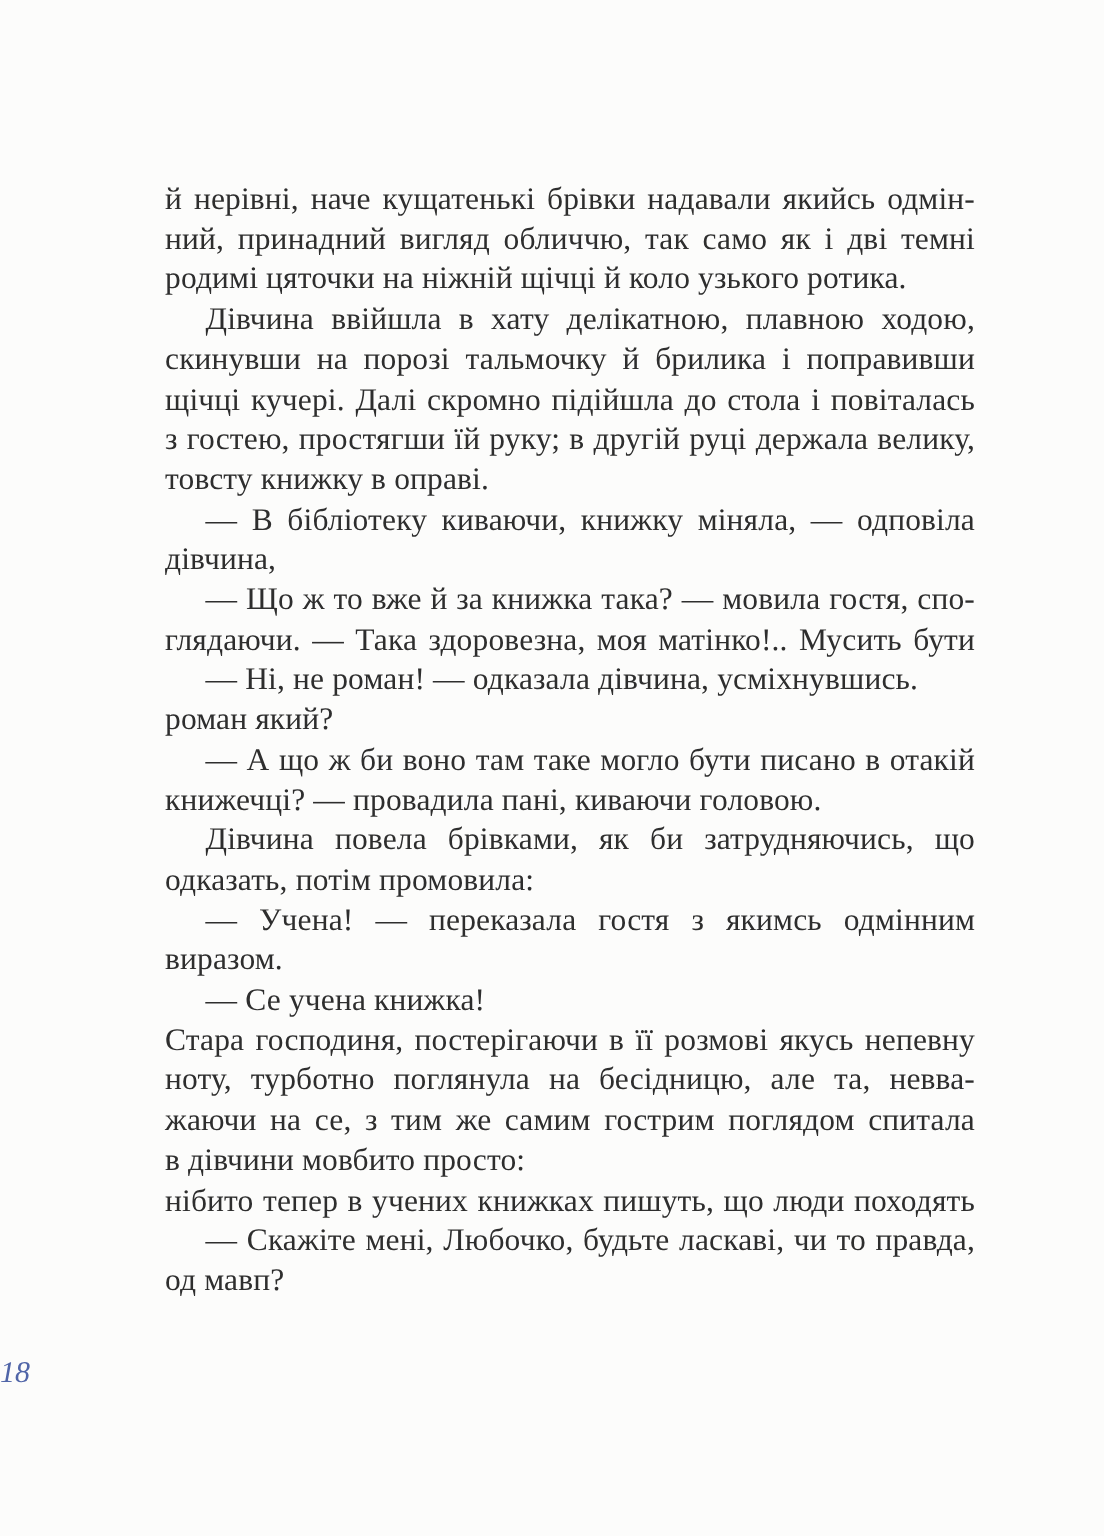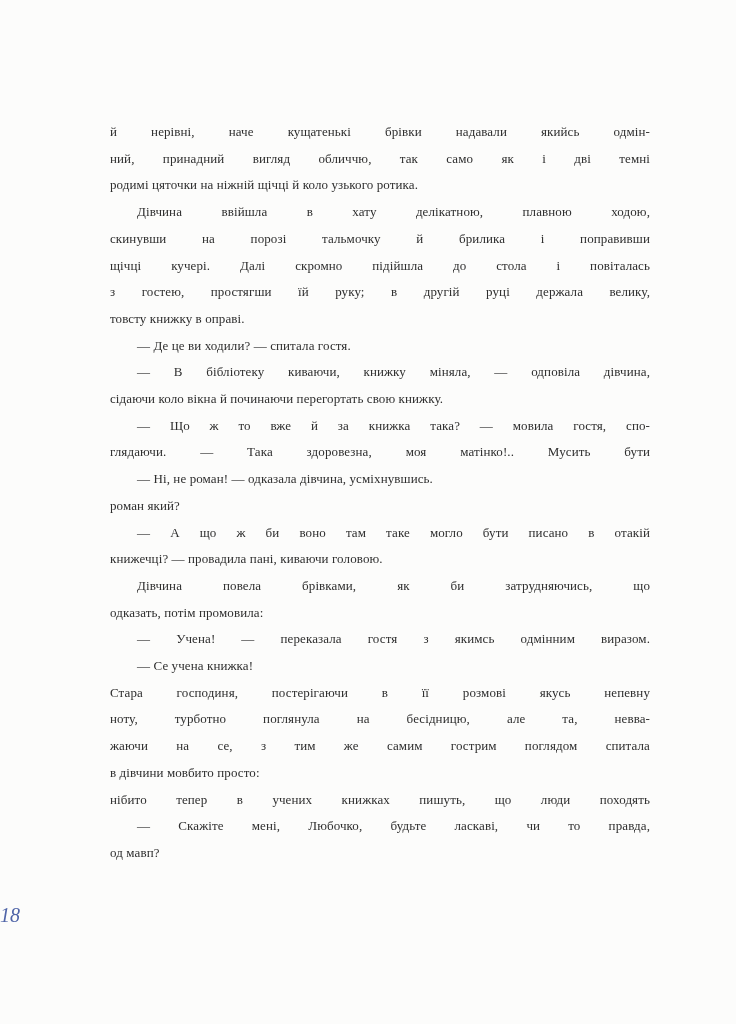--- a/index.html
+++ b/index.html
@@ -16,21 +16,21 @@
     color: #2e2e2e;
     overflow: hidden;
   }
   .text-block {
     position: absolute;
     left: 110px;
     top: 119px;
     width: 540px;
   }
   .line {
-    font-size: 13px;
+    font-size: 21px;
     line-height: 26.7px;
     text-align: justify;
     text-align-last: justify;
     letter-spacing: 0.1px;
   }
   .line.last {
     text-align-last: left;
   }
   .line.indent {
     text-indent: 27px;
@@ -52,23 +52,21 @@
 <div class="book-page">
   <main class="text-block">
       <div class="line">й нерівні, наче кущатенькі брівки надавали якийсь одмін-</div>
       <div class="line">ний, принадний вигляд обличчю, так само як і дві темні</div>
       <div class="line last">родимі цяточки на ніжній щічці й коло узького ротика.</div>
       <div class="line indent">Дівчина ввійшла в хату делікатною, плавною ходою,</div>
       <div class="line">скинувши на порозі тальмочку й брилика і поправивши</div>
       <div class="line">щічці кучері. Далі скромно підійшла до стола і повіталась</div>
       <div class="line">з гостею, простягши їй руку; в другій руці держала велику,</div>
       <div class="line last">товсту книжку в оправі.</div>
-      <div class="line last indent">— Де це ви ходили? — спитала гостя.</div>
       <div class="line indent">— В бібліотеку киваючи, книжку міняла, — одповіла дівчина,</div>
-      <div class="line last">сідаючи коло вікна й починаючи перегортать свою книжку.</div>
       <div class="line indent">— Що ж то вже й за книжка така? — мовила гостя, спо-</div>
       <div class="line">глядаючи. — Така здоровезна, моя матінко!.. Мусить бути</div>
       <div class="line last indent">— Ні, не роман! — одказала дівчина, усміхнувшись.</div>
       <div class="line last">роман який?</div>
       <div class="line indent">— А що ж би воно там таке могло бути писано в отакій</div>
       <div class="line last">книжечці? — провадила пані, киваючи головою.</div>
       <div class="line indent">Дівчина повела брівками, як би затрудняючись, що</div>
       <div class="line last">одказать, потім промовила:</div>
       <div class="line indent">— Учена! — переказала гостя з якимсь одмінним виразом.</div>
       <div class="line last indent">— Се учена книжка!</div>

